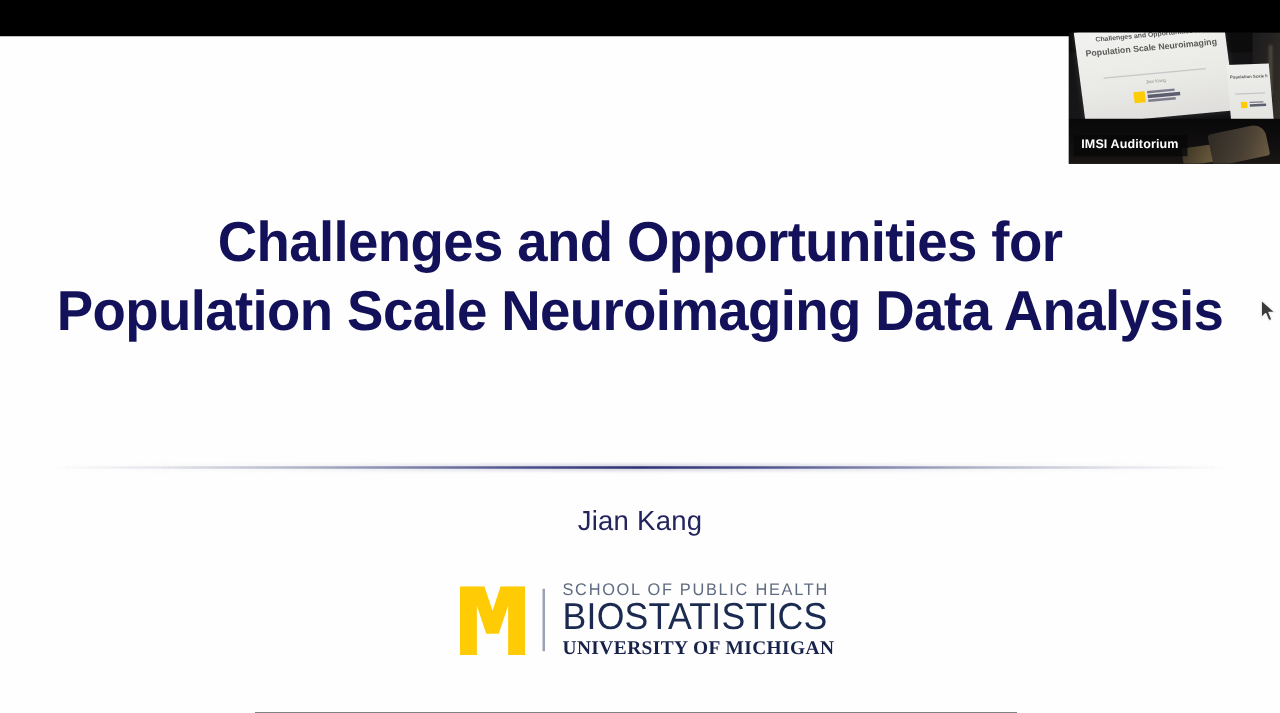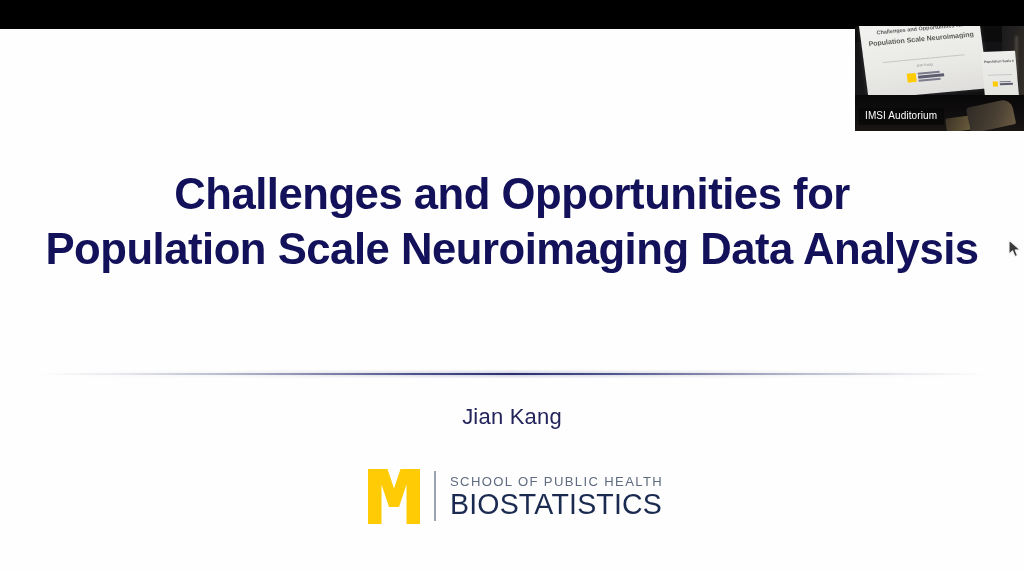--- a/index.html
+++ b/index.html
@@ -345,21 +345,21 @@
 
   .pip-label {
     position: absolute;
     left: 4px;
     bottom: 6px;
     padding: 2px 7px 3px 6px;
     background: rgba(8,8,8,0.78);
     color: #ffffff;
     font-family: "Liberation Sans", sans-serif;
     font-size: 10px;
-    font-weight: normal;
+    font-weight: bold;
     letter-spacing: 0.1px;
     line-height: 12px;
     z-index: 8;
     white-space: nowrap;
     margin-top: 36px;
   }
 
   
   .cursor {
     position: absolute;
@@ -396,20 +396,21 @@
         <svg width="52" height="55" viewBox="0 0 52 55" aria-hidden="true">
           <path fill="#FFCB05" d="M0,0 H19.5 L26,19.5 L32.5,0 H52 V55 H38.5 V15.5 L31,38 H21 L13.5,15.5 V55 H0 Z"></path>
         </svg>
       </div>
 
       <div class="logo-rule"></div>
 
       <div class="logo-text">
         <span class="logo-sph">SCHOOL OF PUBLIC HEALTH</span>
         <span class="logo-bio">BIOSTATISTICS</span>
+        <span class="logo-uom">UNIVERSITY OF MICHIGAN</span>
       </div>
     </div>
   </div>
 
   <div class="letterbox-top"></div>
 
   <div class="pip">
     <div class="pip-scene">
 
       <div class="pip-ceiling"></div>

